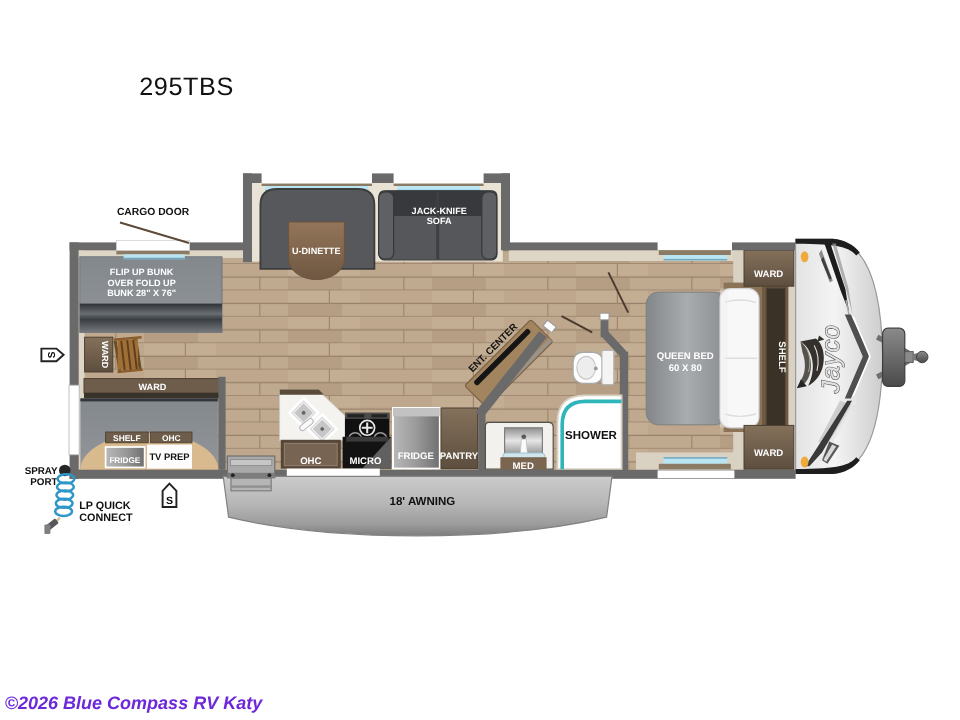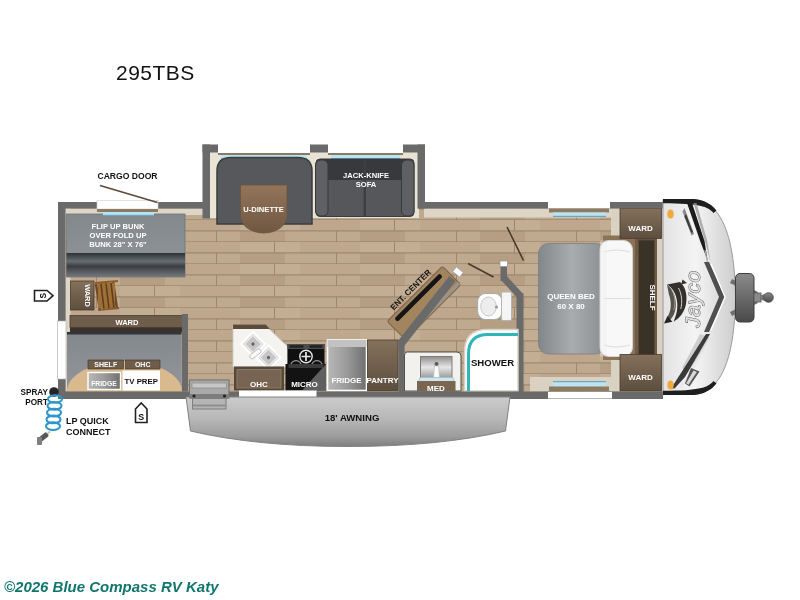--- a/index.html
+++ b/index.html
@@ -454,14 +454,14 @@
         <path d="M34.5,290.5 L47,290.5 L53,295.7 L47,301 L34.5,301 Z" fill="#fff" stroke="#222" stroke-width="1.6"></path>
 <text x="0" y="0" transform="translate(42.5,295.8) rotate(-90)" font-size="8.4" font-weight="bold" fill="#111" text-anchor="middle" dominant-baseline="central">S</text>
       </g>
 
 <g>
         <path d="M135.5,409 L141.2,403 L147,409 L147,422.5 L135.5,422.5 Z" fill="#fff" stroke="#222" stroke-width="1.6"></path>
 <text x="141.2" y="420" font-size="8.8" font-weight="bold" fill="#111" text-anchor="middle">S</text>
       </g>
 </svg>
 
-<div style="position:absolute;left:4px;top:578px;font-size:15px;font-weight:bold;font-style:italic;color:#0f766e;">©2026 Blue Compass RV Katy</div>
+<div style="position:absolute;left:4px;top:578px;font-size:15px;font-weight:bold;font-style:italic;color:#6d28d9;">©2026 Blue Compass RV Katy</div>
 </div>
 
 </body></html>

